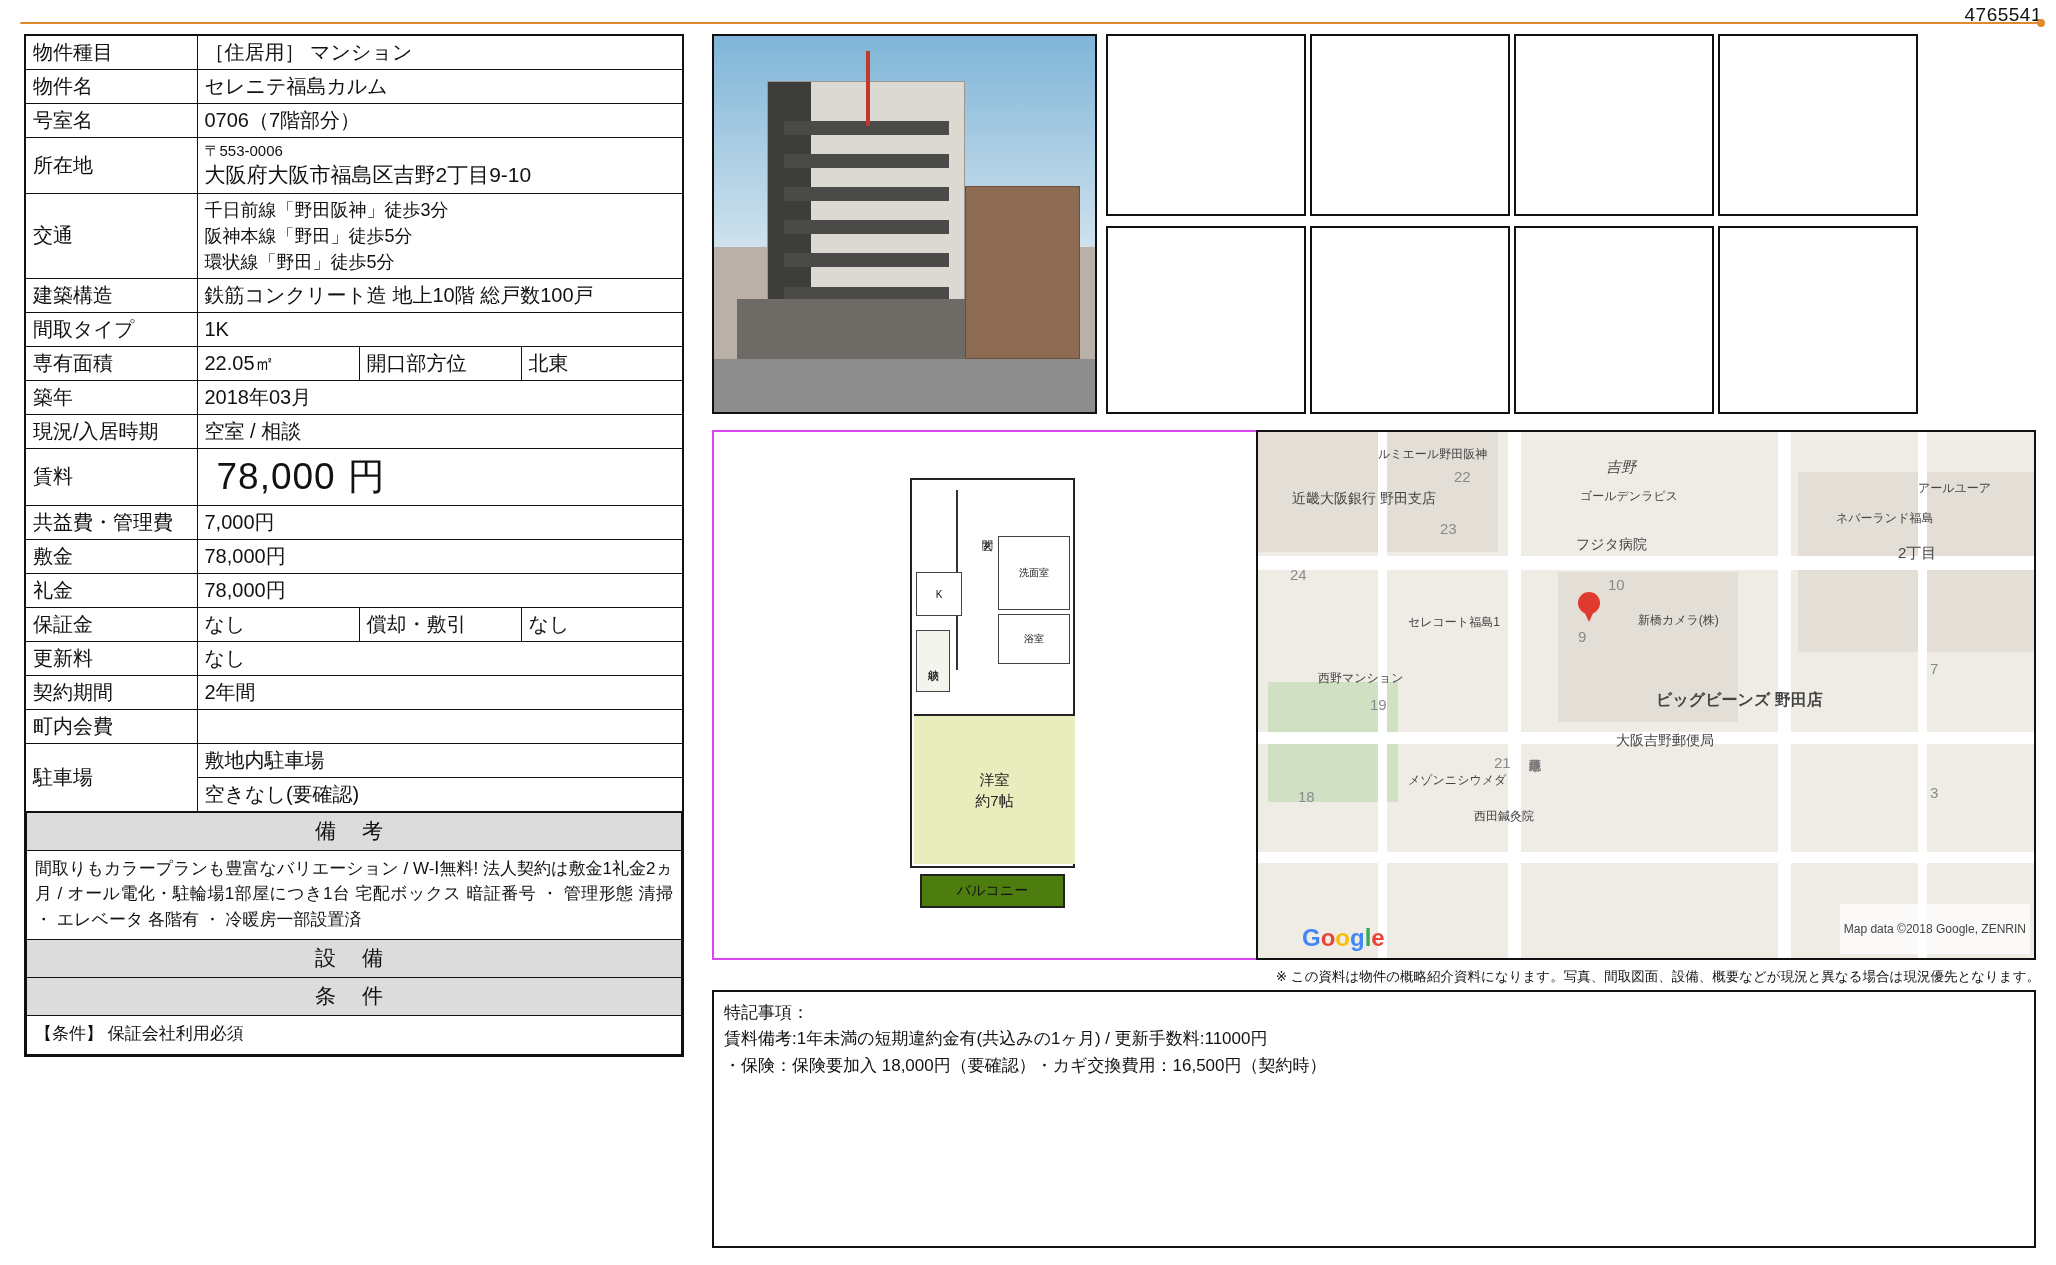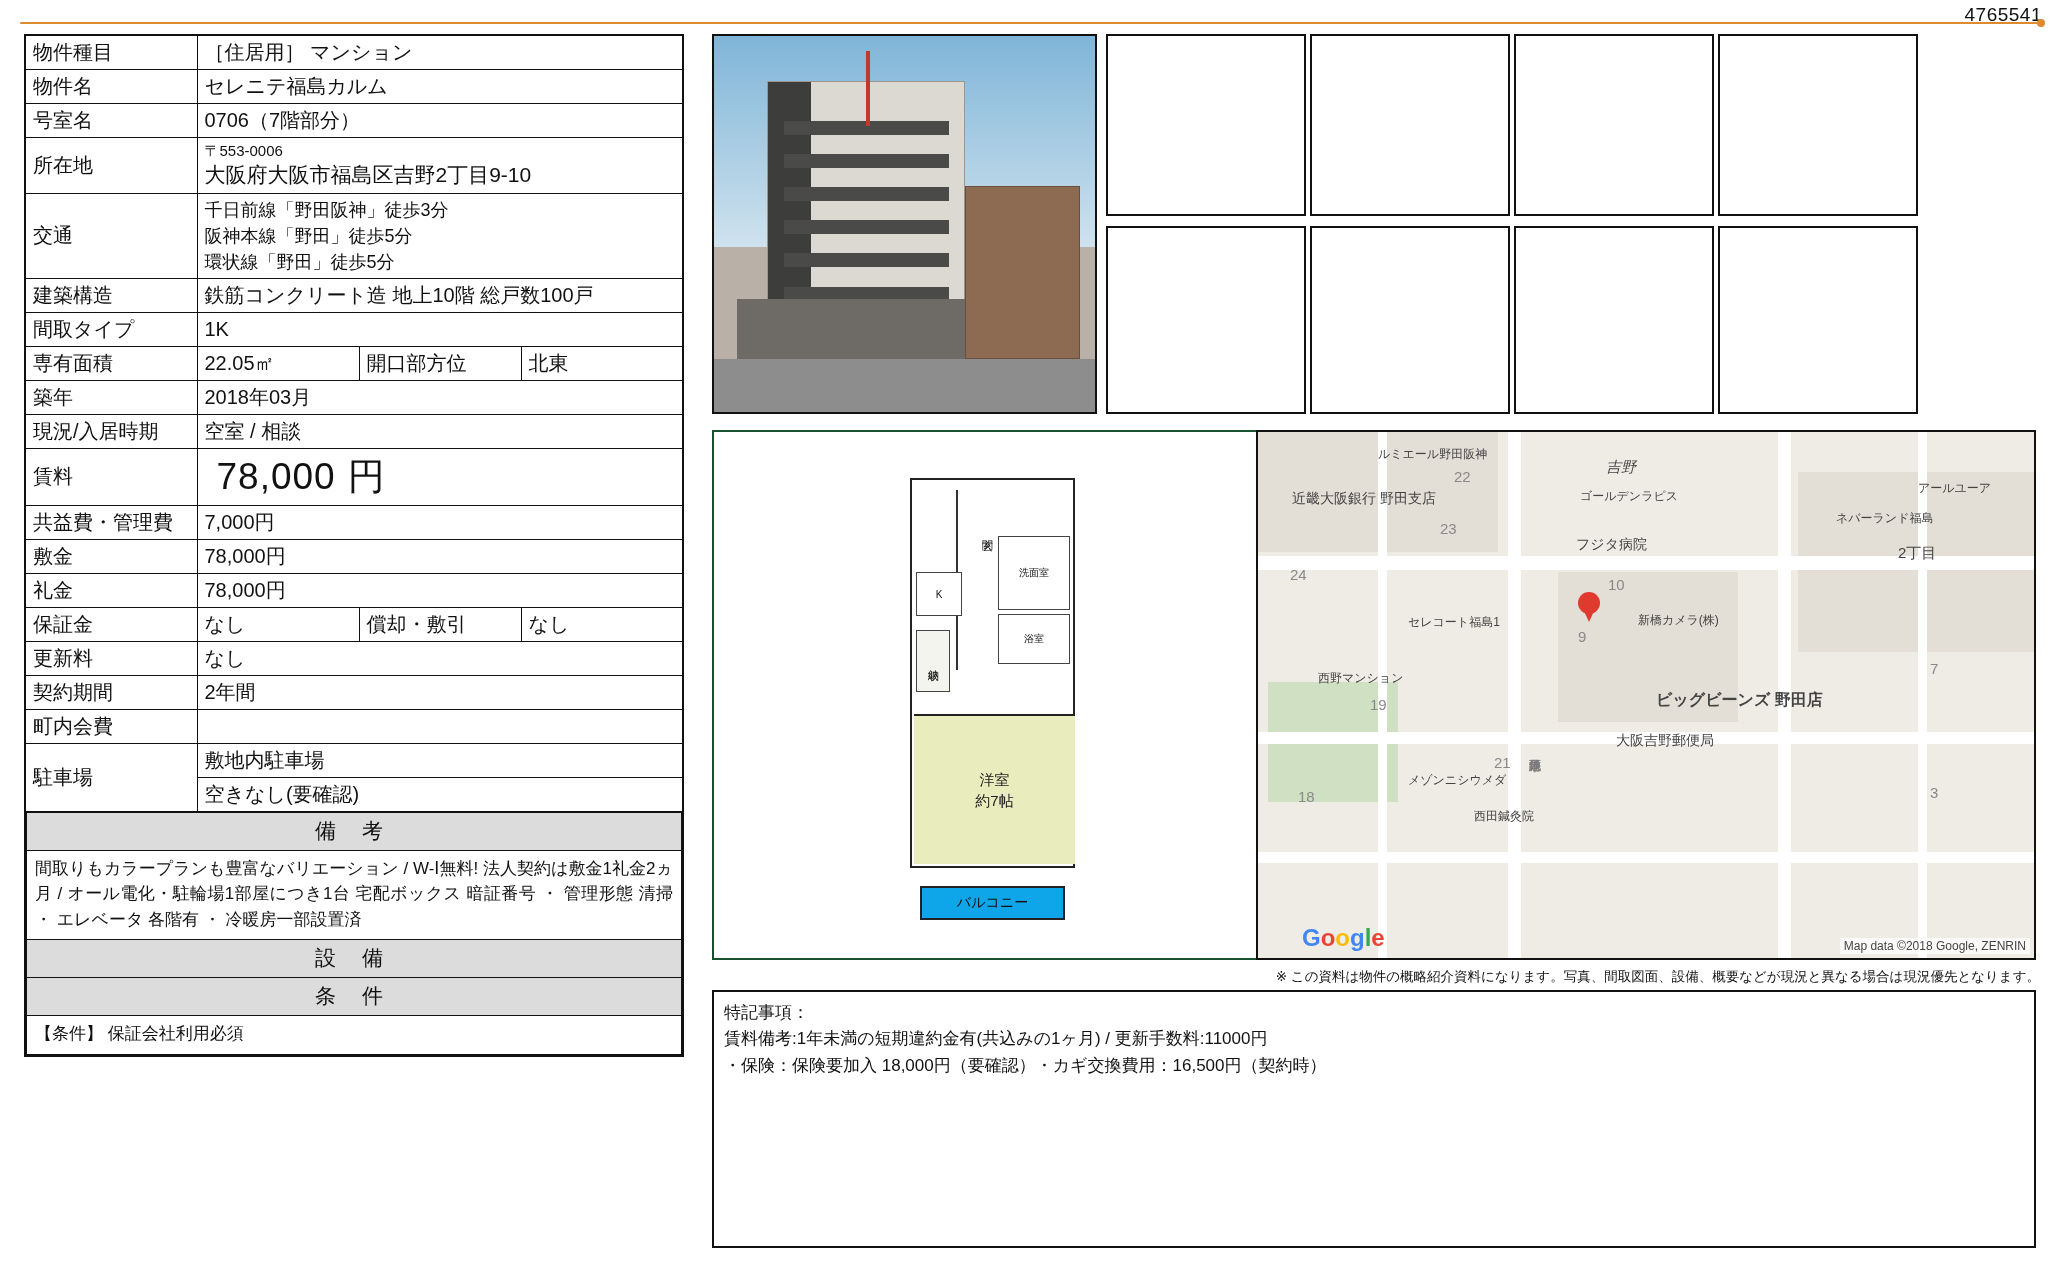--- a/index.html
+++ b/index.html
@@ -115,36 +115,36 @@
   .photo-thumb {
     position: absolute;
     border: 2px solid #111;
     background: #fff;
   }
 
   
   .floorplan-box {
     position: absolute; left: 712px; top: 430px;
     width: 570px; height: 530px;
-    border: 2px solid #14532d;
+    border: 2px solid #d946ef;
     background: #fff;
   }
   .fp {
     position:absolute; left: 196px; top: 38px; width: 165px; height: 450px;
   }
   .fp .outer { position:absolute; left:0; top:8px; width:165px; height:390px; border:2px solid #222; background:#fff;}
   .fp .room {
     position:absolute; left:2px; bottom:2px; width:161px; height:150px;
     background:#e9edbe; border-top:2px solid #222;
     display:flex; flex-direction:column; align-items:center; justify-content:center;
     font-size:15px; line-height:1.4; color:#222;
   }
   .fp .balcony {
-    position:absolute; left:10px; top:416px; width:145px; height:34px;
-    border:2px solid #222; background:#0ea5e9;
+    position:absolute; left:10px; top:404px; width:145px; height:34px;
+    border:2px solid #222; background:#4d7c0f;
     display:flex;align-items:center;justify-content:center;font-size:14px;
   }
   .fp .unit-box{position:absolute;border:1px solid #444;background:#fff;font-size:10px;display:flex;align-items:center;justify-content:center;}
   .fp .bath{left:86px;top:56px;width:72px;height:74px;}
   .fp .wc{left:86px;top:134px;width:72px;height:50px;}
   .fp .kit{left:4px;top:92px;width:46px;height:44px;}
   .fp .closet{left:4px;top:150px;width:34px;height:62px;background:#f4f4ef;}
   .fp .genkan{left:46px;top:20px;width:58px;height:62px;border:none;}
   .fp .entry-line{position:absolute;left:44px;top:10px;width:2px;height:180px;background:#333;}
   .fp .vlabel{writing-mode:vertical-rl;font-size:11px;}
@@ -173,21 +173,21 @@
   .pin:after{
     content:"";position:absolute;left:5px;top:17px;border-left:6px solid transparent;border-right:6px solid transparent;border-top:13px solid #e03a2f;
   }
   .gcredit{
     position:absolute;left:8px;bottom:6px;font-size:24px;font-weight:bold;color:#555;
     font-family:Liberation Sans, sans-serif;
     margin-left:36px;
   }
   .gcredit .b{color:#4285F4;}.gcredit .r{color:#EA4335;}.gcredit .y{color:#FBBC05;}.gcredit .g{color:#34A853;}
   .mapdata{
-    position:absolute;right:4px;bottom:4px;font-size:12px;color:#444;background:rgba(255,255,255,.75);padding:1px 4px;
+    position:absolute;right:4px;bottom:4px;font-size:12px;color:#444;background:rgba(255,255,255,.75);padding:18px 4px;
   }
 
   .disclaimer {
     position: absolute; left: 1140px; top: 968px; width: 900px;
     font-size: 13.5px; color: #111; text-align: right;
   }
   .notes-box {
     position: absolute; left: 712px; top: 990px;
     width: 1324px; height: 258px;
     border: 2px solid #111;

